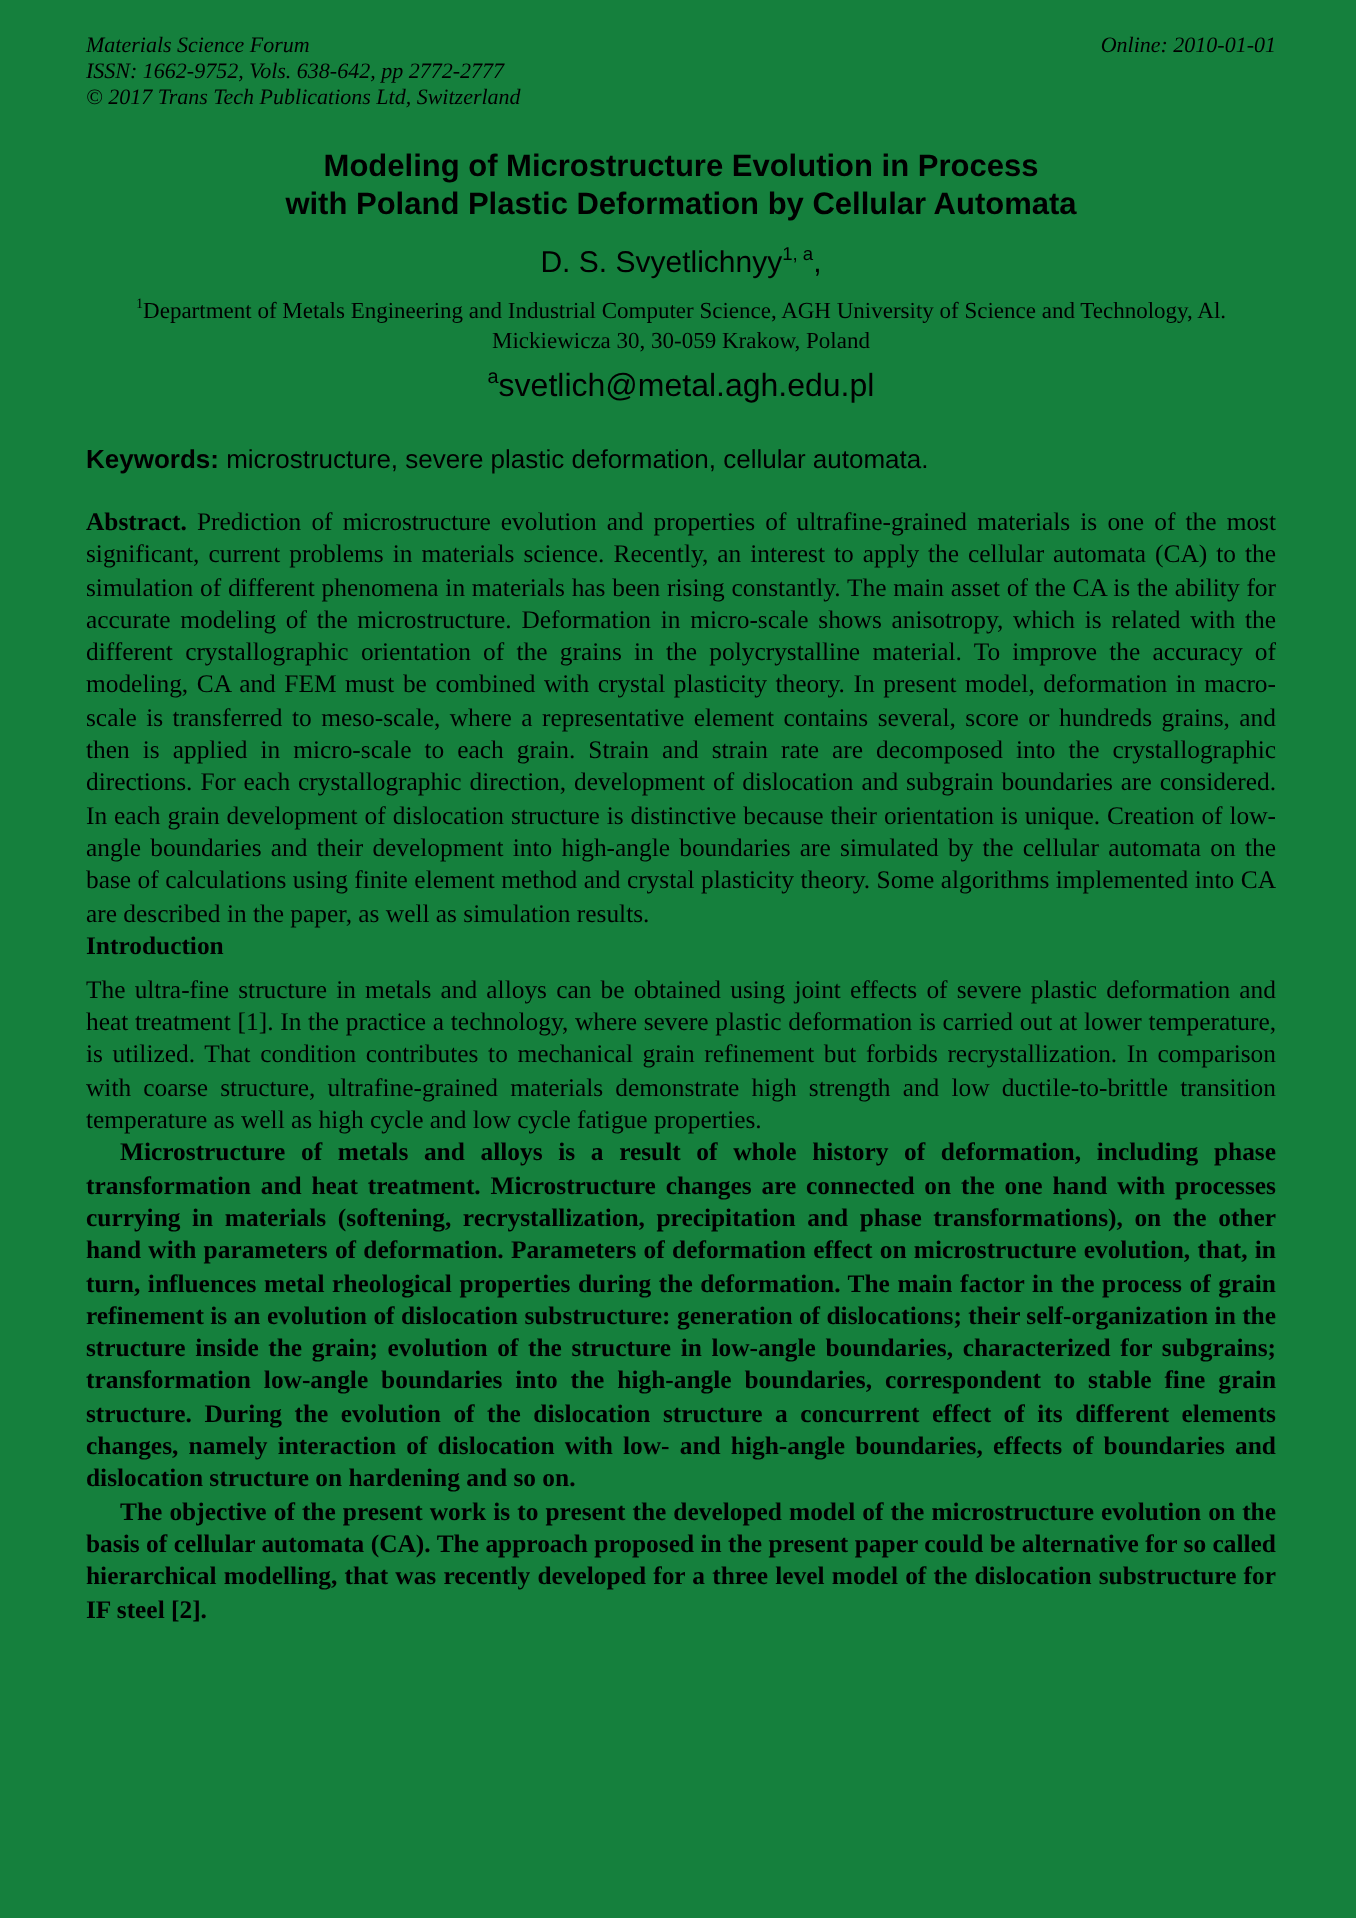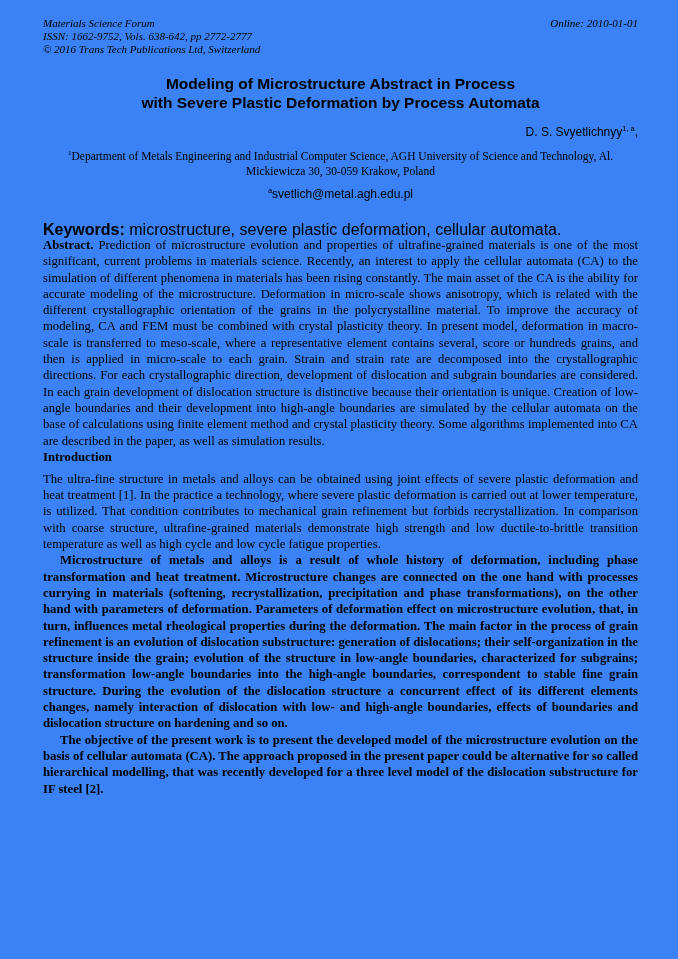--- a/index.html
+++ b/index.html
@@ -1,21 +1,21 @@
 <!DOCTYPE html>
 <html><head>
 <meta charset="utf-8">
 <style>
   html, body { margin: 0; padding: 0; background: #ffffff; }
 
   .page {
     position: relative;
     width: 678px;
     height: 959px;
-    background: #3b82f6;
+    background: #15803d;
     box-sizing: border-box;
     padding: 17px 40px 0 43px;
     color: #000000;
     overflow: hidden;
   }
 
   
   .hdr {
     display: flex;
     justify-content: space-between;
@@ -33,23 +33,23 @@
     margin-top: 18px;
     text-align: center;
     font-family: "Liberation Sans", sans-serif;
     font-weight: bold;
     font-size: 15.5px;
     line-height: 19px;
   }
 
   .author {
     margin-top: 11px;
-    text-align: right;
+    text-align: center;
     font-family: "Liberation Sans", sans-serif;
-    font-size: 12px;
+    font-size: 15px;
     line-height: 18px;
   }
   .author sup, .affil sup, .email sup {
     font-size: 62%;
     vertical-align: super;
     line-height: 0;
   }
 
   .affil {
     margin: 8px auto 0 auto;
@@ -57,41 +57,41 @@
     text-align: center;
     font-family: Liberation Serif, serif;
     font-size: 11.5px;
     line-height: 14.5px;
   }
 
   .email {
     margin-top: 9px;
     text-align: center;
     font-family: "Liberation Sans", sans-serif;
-    font-size: 12px;
+    font-size: 16px;
     line-height: 14px;
   }
 
   .keywords {
     margin-top: 22px;
     font-family: "Liberation Sans", sans-serif;
-    font-size: 16px;
+    font-size: 13px;
     line-height: 14px;
   }
   .keywords .kw-label { font-weight: bold; }
 
   
   .abstract, .body-para {
     font-family: "Liberation Serif", serif;
     font-size: 12.7px;
     line-height: 16.3px;
     text-align: justify;
     margin: 0;
   }
-  .abstract { }
+  .abstract { margin-top: 16px; }
   .abstract .abs-label { font-weight: bold; }
 
   .section-heading {
     font-family: "Liberation Serif", serif;
     font-weight: bold;
     font-size: 12.7px;
     line-height: 16px;
   }
 
   .body-para.first { margin-top: 6px; }
@@ -99,28 +99,28 @@
 </style>
 </head>
 <body>
 
 <div class="page">
 
   <div class="hdr">
     <div class="hdr-left">
       <div>Materials Science Forum</div>
       <div>ISSN: 1662-9752, Vols. 638-642, pp 2772-2777</div>
-      <div>© 2016 Trans Tech Publications Ltd, Switzerland</div>
+      <div>© 2017 Trans Tech Publications Ltd, Switzerland</div>
     </div>
     <div class="hdr-right">Online: 2010-01-01</div>
   </div>
 
   <div class="title">
-    <div>Modeling of Microstructure Abstract in Process</div>
-    <div>with Severe Plastic Deformation by Process Automata</div>
+    <div>Modeling of Microstructure Evolution in Process</div>
+    <div>with Poland Plastic Deformation by Cellular Automata</div>
   </div>
 
   <div class="author">
     <span>D. S. Svyetlichnyy</span><sup>1, a</sup><span>,</span>
   </div>
 
   <div class="affil">
     <sup>1</sup><span>Department of Metals Engineering and Industrial Computer Science, AGH University of Science and Technology, Al. Mickiewicza 30, 30-059 Krakow, Poland</span>
   </div>
 

